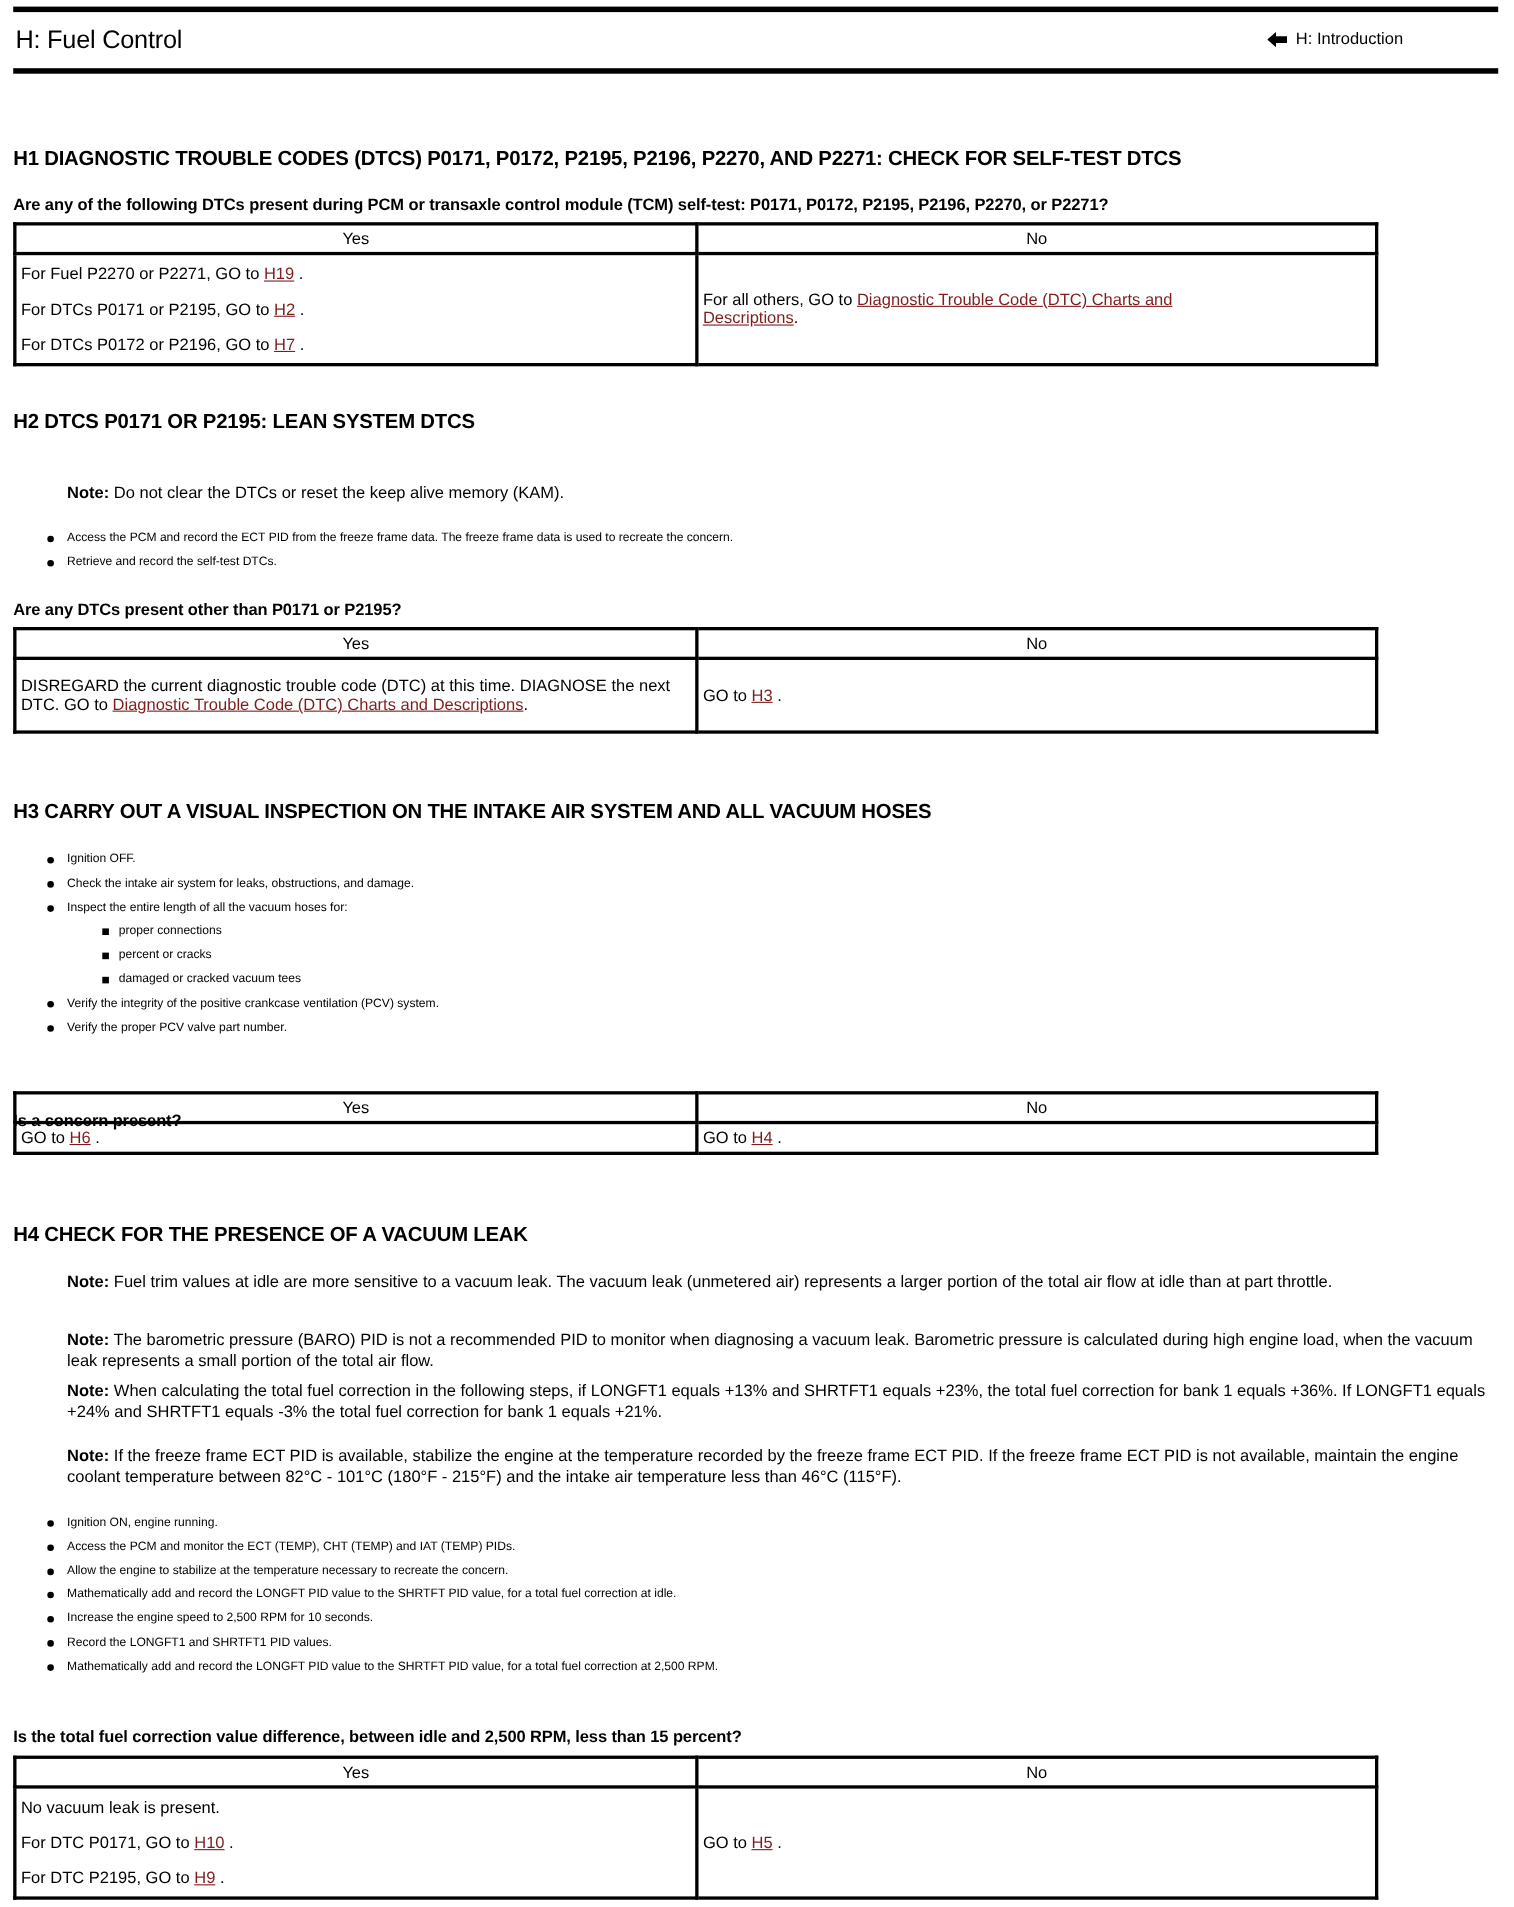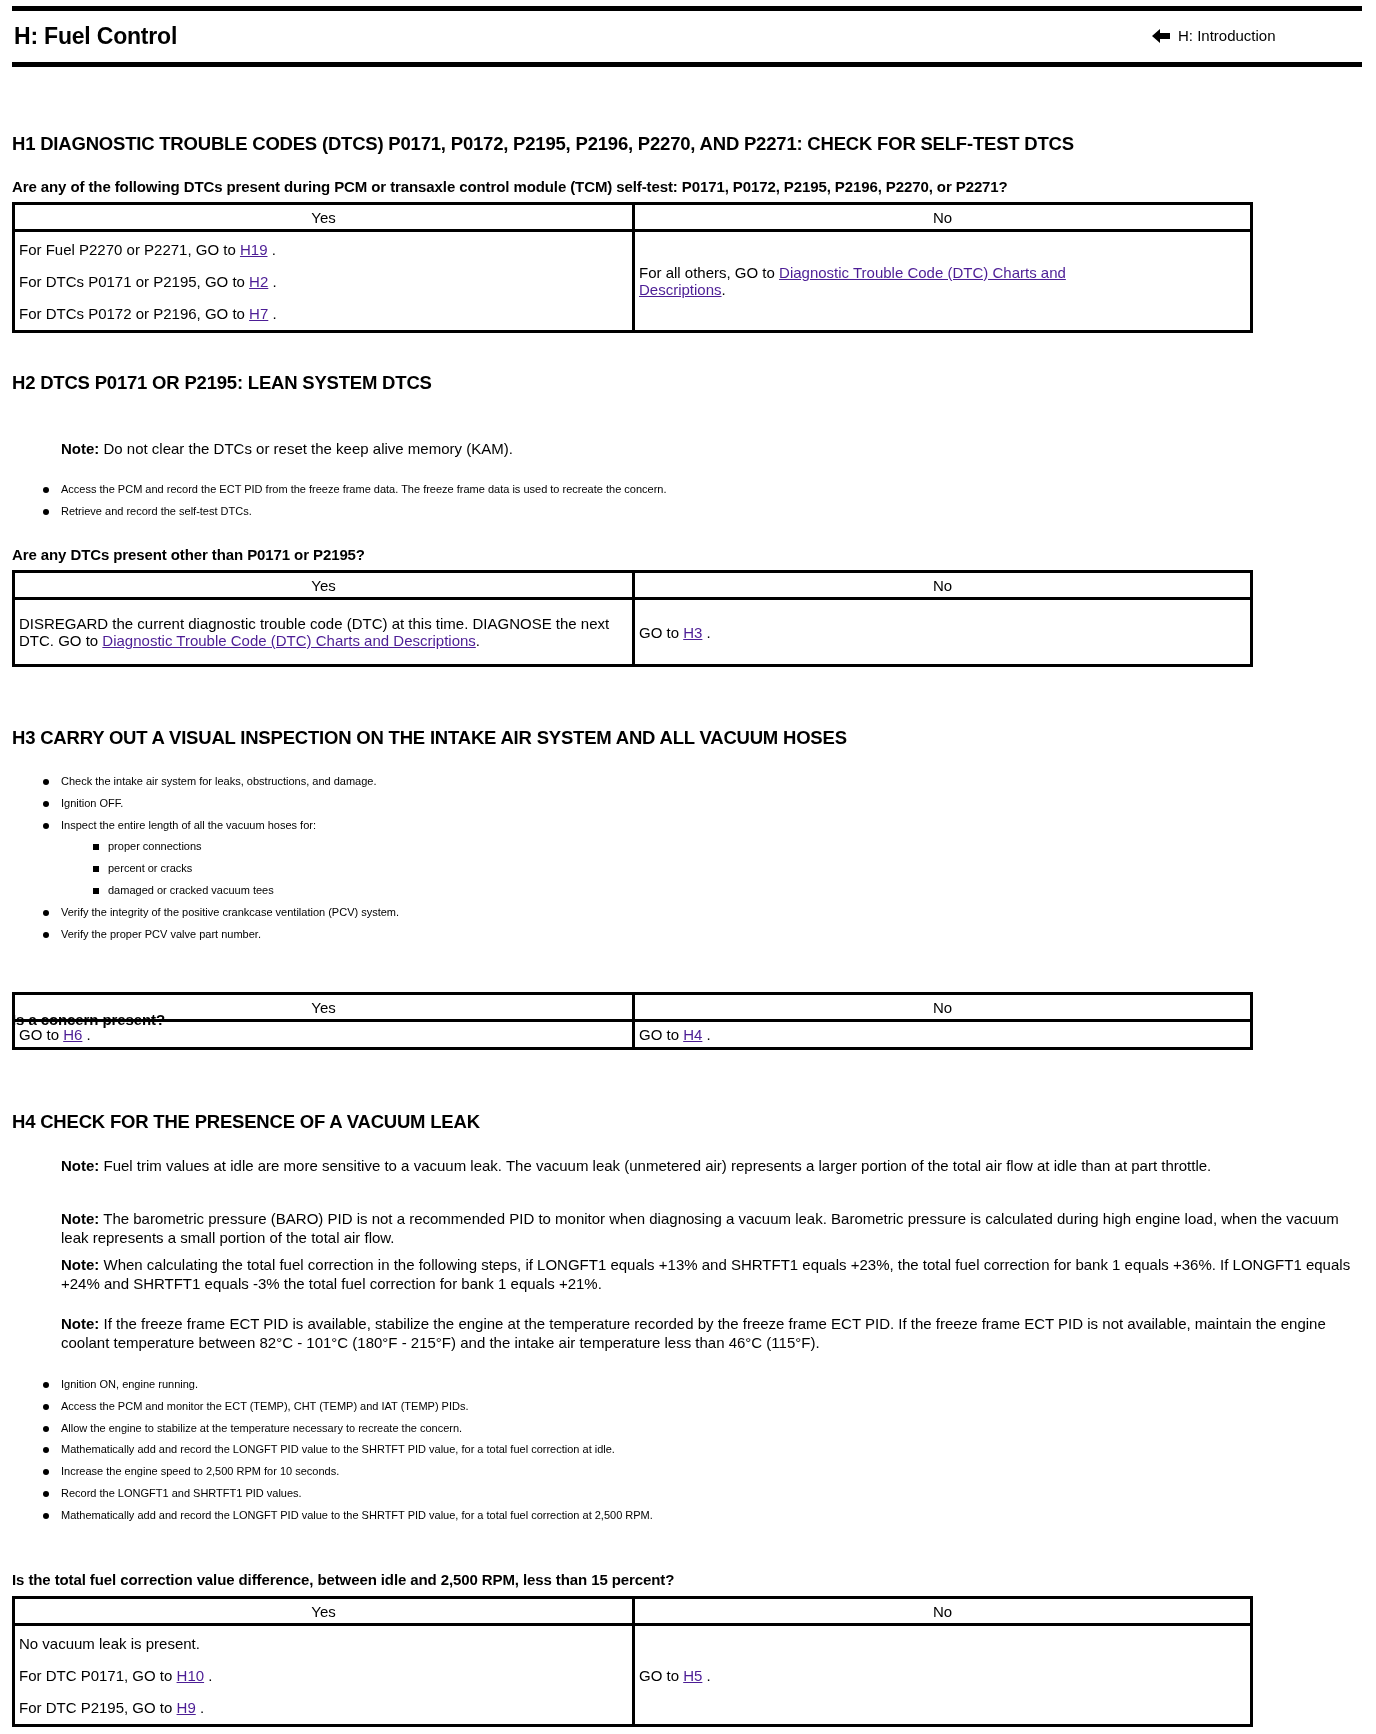--- a/index.html
+++ b/index.html
@@ -12,21 +12,21 @@
     position: relative;
   }
   .page { position: absolute; left: 12px; top: 0; width: 1350px; }
   .rule { height: 5px; background: #000; width: 1350px; }
   .rule.top { margin-top: 6px; }
   .header {
     height: 51px;
     display: flex; align-items: center; justify-content: space-between;
     position: relative;
   }
-  .page-title { font-size: 23px; font-weight: bold; margin-left: 2px; letter-spacing: -0.2px; }
+  .page-title { font-size: 23px; font-weight: normal; margin-left: 2px; letter-spacing: -0.2px; }
   .nav-link {
     position: absolute; left: 1140px; top: 16px;
     font-size: 15px; display: flex; align-items: center; gap: 6px; cursor: pointer;
   }
   .arrow-icon { display: inline-block; width: 20px; height: 14px; }
 
   h2.step {
     font-size: 18.5px; font-weight: bold; margin: 0; padding: 0;
     position: absolute; left: 0; letter-spacing: -0.2px; white-space: nowrap;
   }
@@ -54,21 +54,21 @@
   table.yn {
     position: absolute; left: 0; width: 1241px; border-collapse: collapse;
     font-size: 15px; table-layout: fixed;
     border: 3px solid #000;
   }
   table.yn th, table.yn td { border: 3px solid #000; padding: 0 4px; }
   table.yn th { font-weight: normal; height: 24px; }
   table.yn td { vertical-align: middle; line-height: 17px; }
   table.yn col.c1 { width: 620px; }
   .yes-line { padding: 5px 0; }
-  a.link { color: #4c1d95; text-decoration: underline; cursor: pointer; }
+  a.link { color: #7f1d1d; text-decoration: underline; cursor: pointer; }
 </style>
 </head>
 <body>
 
 <div class="page">
   <div class="rule top"></div>
   <div class="header">
     <span class="page-title">H: Fuel Control</span>
     <a class="nav-link">
       <svg class="arrow-icon" viewBox="0 0 20 14">
@@ -125,22 +125,22 @@
     </tr>
     <tr>
       <td><span>DISREGARD the current diagnostic trouble code (DTC) at this time. DIAGNOSE the next DTC. GO to </span><a class="link">Diagnostic Trouble Code (DTC) Charts and Descriptions</a><span>.</span></td>
       <td><span>GO to </span><a class="link">H3</a><span> .</span></td>
     </tr>
   </tbody>
     </table>
 
   <h2 class="step" style="top:727px;">H3 CARRY OUT A VISUAL INSPECTION ON THE INTAKE AIR SYSTEM AND ALL VACUUM HOSES</h2>
   <ul class="bullets" style="top:771px;">
+    <li><span class="dot"></span><span>Ignition OFF.</span></li>
     <li><span class="dot"></span><span>Check the intake air system for leaks, obstructions, and damage.</span></li>
-    <li><span class="dot"></span><span>Ignition OFF.</span></li>
     <li><span class="dot"></span><span>Inspect the entire length of all the vacuum hoses for:</span></li>
     <li class="sub"><span class="sq"></span><span>proper connections</span></li>
     <li class="sub"><span class="sq"></span><span>percent or cracks</span></li>
     <li class="sub"><span class="sq"></span><span>damaged or cracked vacuum tees</span></li>
     <li><span class="dot"></span><span>Verify the integrity of the positive crankcase ventilation (PCV) system.</span></li>
     <li><span class="dot"></span><span>Verify the proper PCV valve part number.</span></li>
   </ul>
   <div class="question" style="top:1011px;">Is a concern present?</div>
   <table class="yn" style="top:992px; height:58px;">
     <colgroup>

